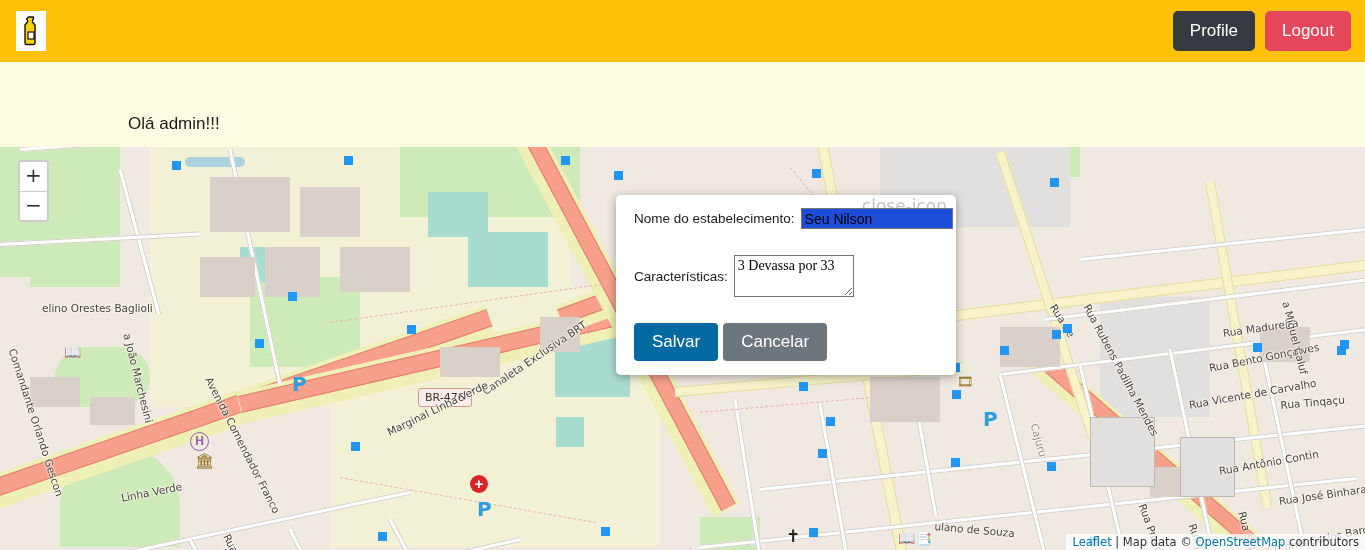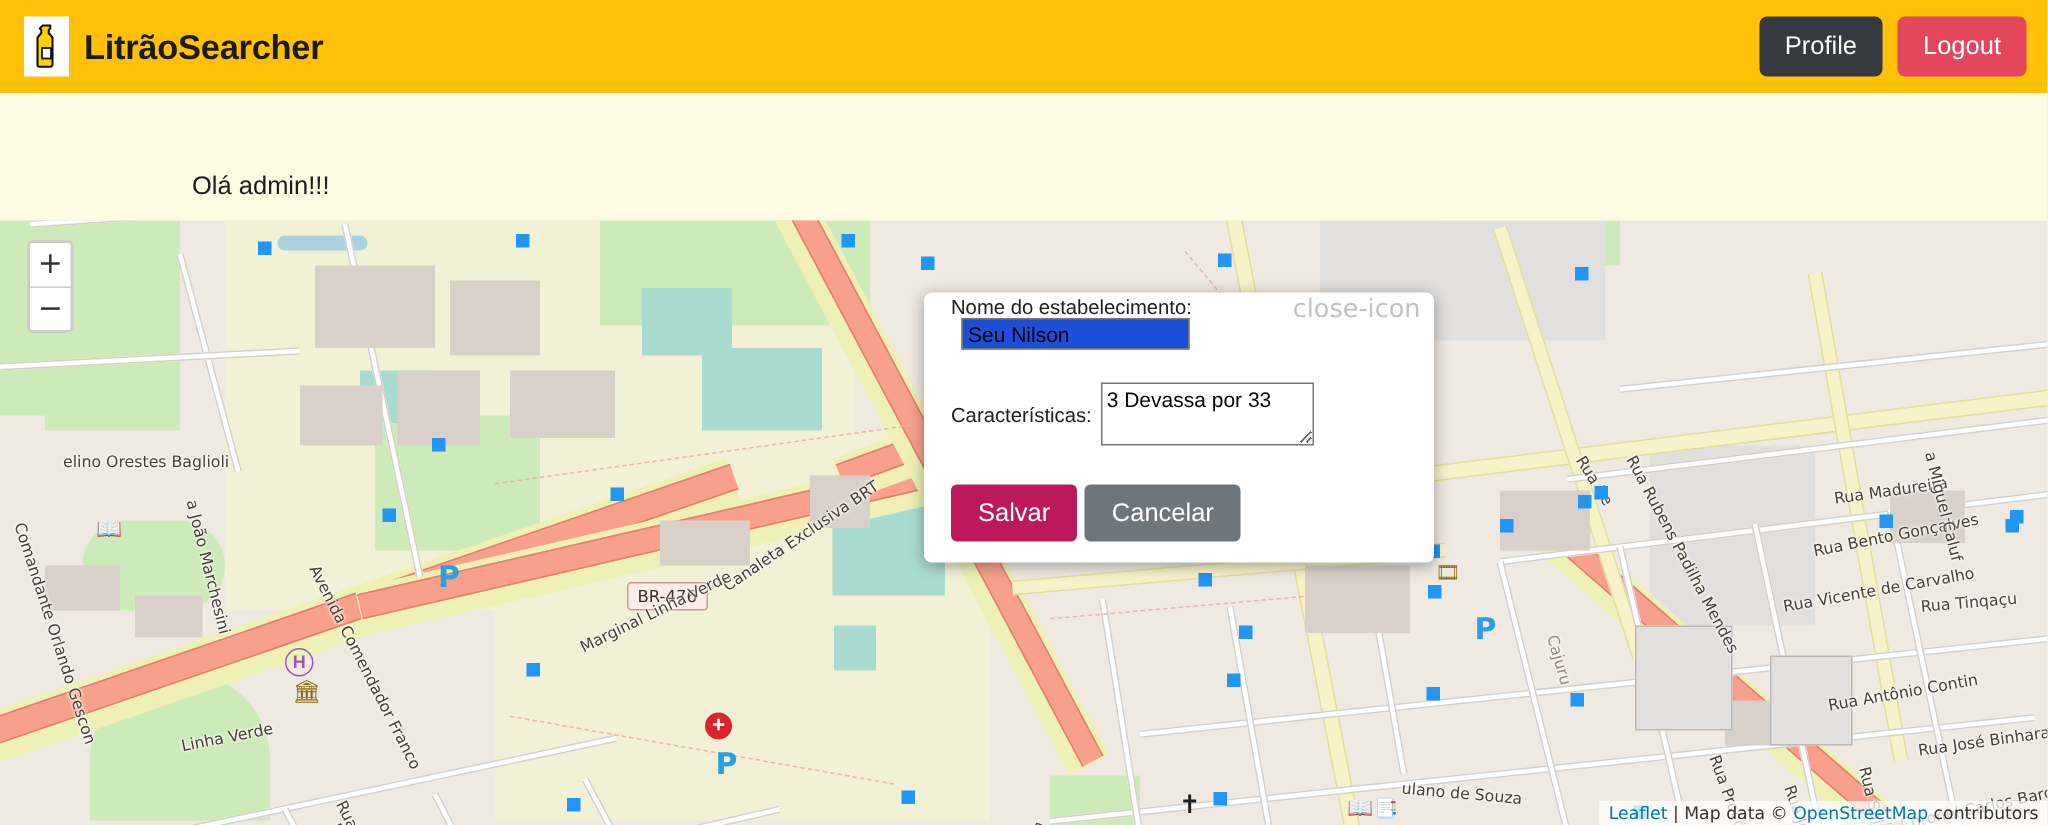--- a/index.html
+++ b/index.html
@@ -129,57 +129,56 @@
     border-radius:5px;
     box-shadow:0 2px 10px rgba(0,0,0,0.35);
     z-index:40;
   }
   .modal-close {
     position:absolute; right:9px; top:3px;
     font-size:17px; color:#c2c2c2; cursor:pointer;
     font-family:"DejaVu Sans", sans-serif; line-height:1;
   }
   .form-row { display:flex; align-items:center; }
-  .row1 { position:absolute; left:18px; top:2px;flex-direction:column; }
+  .row1 { position:absolute; left:18px; top:13px; }
   .fl { font-size:13.5px; color:#202020; }
   .text-input {
     margin-left:6px; width:152px; height:21px;
     border:1px solid #767676; background:#1d4ed8;
     font-size:14px; color:#000; padding:1px 3px;
     font-family:"Liberation Sans", sans-serif;
   }
   .row2 { position:absolute; left:18px; top:60px; display:flex; align-items:center; }
   .ta {
-    margin-left:6px; width:142px; height:42px;
+    margin-left:6px; width:120px; height:42px;
     border:1px solid #767676; background:#fff;
     font-size:14px; color:#000; padding:2px 3px;
     resize:both; overflow:auto;
-    font-family:Liberation Sans, sans-serif;
+    font-family:Liberation Serif, serif;
   }
   .btn-row { position:absolute; left:18px; top:128px; display:flex; gap:5px; }
   .btn {
     border:none; border-radius:4px; color:#fff;
     font-size:17px; padding:9px 18px; cursor:pointer;
     font-family:"Liberation Sans", sans-serif; line-height:1.2;
   }
-  .btn-save { background:#be185d;text-align:center; }
+  .btn-save { background:#0369a1;text-align:center; }
   .btn-cancel { background:#6d757d; }
 </style>
 </head>
 <body>
 
 <div class="navbar">
   <div class="brand">
     <div class="brand-logo">
       <svg width="20" height="30" viewBox="0 0 20 30" aria-hidden="true">
         <path d="M7.5 1 h5 v2 l-1 1 v2 l2.5 3 v18 a1.5 1.5 0 0 1 -1.5 1.5 h-7 a1.5 1.5 0 0 1 -1.5 -1.5 v-18 l2.5 -3 v-2 l-1 -1 z" fill="#ffd200" stroke="#111" stroke-width="1.4" stroke-linejoin="round"></path>
         <rect x="7" y="16" width="6" height="7" fill="#fff" stroke="#111" stroke-width="1.2"></rect>
       </svg>
     </div>
-    <span class="brand-title">LitrãoSearcher</span>
   </div>
   <div class="nav-actions">
     <button class="nav-btn dark">Profile</button>
     <button class="nav-btn danger">Logout</button>
   </div>
 </div>
 
 <div class="greeting-area">
   <div class="greeting">Olá admin!!!</div>
 </div>

